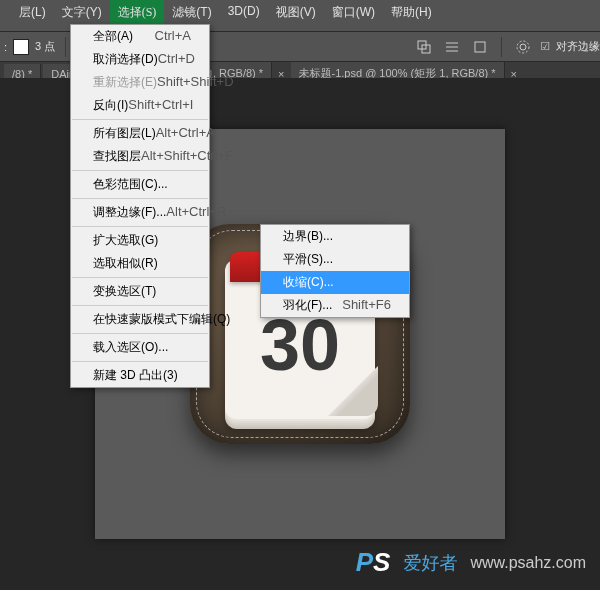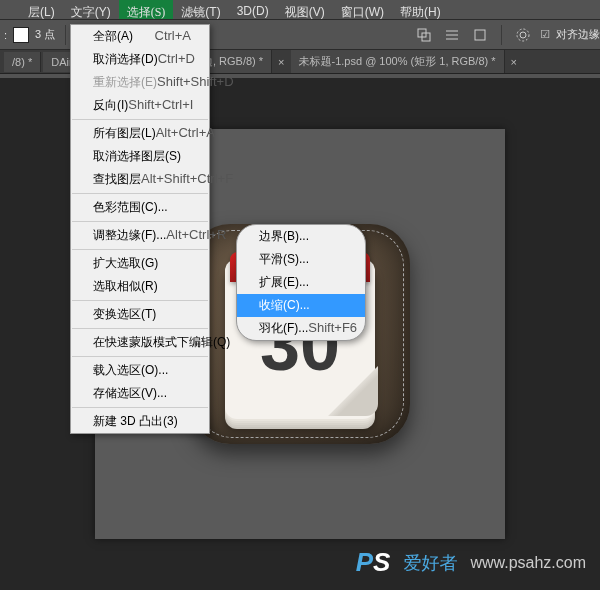--- a/index.html
+++ b/index.html
@@ -1,17 +1,17 @@
 <!DOCTYPE html>
 <html><head>
 <meta charset="utf-8">
 <style>
 * { margin: 0; padding: 0; box-sizing: border-box; font-family: "Microsoft YaHei", Arial, sans-serif; }
 body { background: #535353; width: 600px; height: 590px; overflow: hidden; position: relative; }
-.menubar { background: #535353; height: 20px; display: flex; padding-left: 20px; border-bottom: 1px solid #2a2a2a; text-align: right; }
+.menubar { background: #535353; height: 32px; display: flex; padding-left: 11px; border-bottom: 1px solid #2a2a2a; text-align: right; }
 .menubar-item { color: #e0e0e0; font-size: 12px; padding: 4px 8px; cursor: pointer; }
 .menubar-item.active { background: #15803d; font-family: Liberation Serif, serif; }
 .toolbar { background: #535353; height: 30px; display: flex; align-items: center; padding-left: 4px; border-bottom: 1px solid #2a2a2a; gap: 6px; }
 .toolbar .swatch { width: 16px; height: 16px; background: #fff; border: 1px solid #222; }
 .toolbar .label { color: #e0e0e0; font-size: 11px; }
 .toolbar .separator { width: 1px; height: 20px; background: #3a3a3a; margin: 0 4px; }
 .toolbar .icon-btn { width: 22px; height: 22px; display: flex; align-items: center; justify-content: center; color: #ccc; }
 .toolbar .icon-btn svg { width: 16px; height: 16px; }
 .tabbar { background: #3a3a3a; height: 24px; display: flex; align-items: center; color: #bbb; font-size: 11px; padding-left: 4px; border-bottom: 1px solid #222; gap: 2px; overflow: hidden; }
 .tab { padding: 4px 8px; background: #474747; border-right: 1px solid #2a2a2a; white-space: nowrap; }
@@ -20,21 +20,21 @@
 .calendar-icon { width: 220px; height: 220px; position: relative; }
 .leather { width: 100%; height: 100%; border-radius: 40px; background: radial-gradient(circle at 30% 30%, #6b5a47, #3d3328); box-shadow: inset 0 0 30px rgba(0,0,0,0.6), 0 10px 20px rgba(0,0,0,0.5); }
 .pages { position: absolute; top: 35px; left: 35px; width: 150px; height: 160px; background: #f5f2ed; border-radius: 12px; box-shadow: 0 2px 0 #e8e4dc, 0 4px 0 #e0dcd4, 0 6px 0 #d8d4cc, 0 8px 0 #d0ccc4, 0 10px 0 #c8c4bc, 0 12px 10px rgba(0,0,0,0.4); }
 .binder { position: absolute; top: 28px; left: 40px; width: 140px; height: 30px; background: linear-gradient(#d42020, #a01818); border-radius: 8px 8px 0 0; box-shadow: 0 2px 4px rgba(0,0,0,0.3); }
 .month-text { position: absolute; top: 60px; left: 0; width: 100%; text-align: center; font-style: italic; font-family: cursive; color: #b0a89a; font-size: 14px; }
 .day-text { position: absolute; top: 80px; left: 0; width: 100%; text-align: center; font-size: 72px; font-weight: bold; color: #3a3a3a; }
 .curl { position: absolute; bottom: 28px; right: 32px; width: 50px; height: 50px; background: linear-gradient(135deg, #f5f2ed 40%, #d0ccc4 60%); border-radius: 0 0 12px 0; clip-path: polygon(100% 0, 100% 100%, 0 100%); box-shadow: -2px -2px 4px rgba(0,0,0,0.2); }
 .marching { position: absolute; top: 6px; left: 6px; right: 6px; bottom: 6px; border: 1px dashed #aaa; border-radius: 36px; }
 .dropdown { position: absolute; background: #f0f0f0; border: 1px solid #999; box-shadow: 2px 2px 6px rgba(0,0,0,0.4); font-size: 12px; color: #000; }
 .dropdown.main { top: 24px; left: 70px; width: 140px; }
-.dropdown.sub { top: 224px; left: 236px; width: 130px; border-radius: 20px; }
+.dropdown.sub { top: 224px; left: 260px; width: 150px; }
 .menu-item { display: flex; justify-content: space-between; padding: 3px 18px 3px 22px; white-space: nowrap; position: relative; }
 .menu-item.highlighted { background: #3399ff; color: #fff; }
 .menu-item.disabled { color: #999; }
 .menu-item .arrow { position: absolute; right: 6px; }
 .menu-sep { height: 1px; background: #ccc; margin: 2px 1px; }
 .shortcut { color: #555; font-size: 13px; }
 .watermark { position: absolute; bottom: 12px; right: 14px; color: #e0e0e0; font-size: 12px; display: flex; align-items: center; gap: 13px; }
 .watermark .ps { font-size: 26px; font-weight: bold; font-style: italic; }
 .watermark .ps .p { color: #4aa8e0; }
 .watermark .ps .s { color: #fff; }
@@ -131,23 +131,20 @@
     <div class="menu-item">
       <span>反向(I)</span>
       <span class="shortcut">Shift+Ctrl+I</span>
     </div>
     <div class="menu-sep"></div>
     <div class="menu-item">
       <span>所有图层(L)</span>
       <span class="shortcut">Alt+Ctrl+A</span>
     </div>
     <div class="menu-item">
-      <span>取消选择图层(S)</span>
-    </div>
-    <div class="menu-item">
       <span>查找图层</span>
       <span class="shortcut">Alt+Shift+Ctrl+F</span>
     </div>
     <div class="menu-sep"></div>
     <div class="menu-item">
       <span>色彩范围(C)...</span>
     </div>
     <div class="menu-sep"></div>
     <div class="menu-item">
       <span>调整边缘(F)...</span>
@@ -165,37 +162,31 @@
       <span>变换选区(T)</span>
     </div>
     <div class="menu-sep"></div>
     <div class="menu-item">
       <span>在快速蒙版模式下编辑(Q)</span>
     </div>
     <div class="menu-sep"></div>
     <div class="menu-item">
       <span>载入选区(O)...</span>
     </div>
-    <div class="menu-item">
-      <span>存储选区(V)...</span>
-    </div>
     <div class="menu-sep"></div>
     <div class="menu-item">
       <span>新建 3D 凸出(3)</span>
     </div>
   </div>
 <div class="dropdown sub" id="sub-menu">
     <div class="menu-item">
       <span>边界(B)...</span>
     </div>
     <div class="menu-item">
       <span>平滑(S)...</span>
-    </div>
-    <div class="menu-item">
-      <span>扩展(E)...</span>
     </div>
     <div class="menu-item highlighted">
       <span>收缩(C)...</span>
     </div>
     <div class="menu-item">
       <span>羽化(F)...</span>
       <span class="shortcut">Shift+F6</span>
     </div>
   </div>
 

